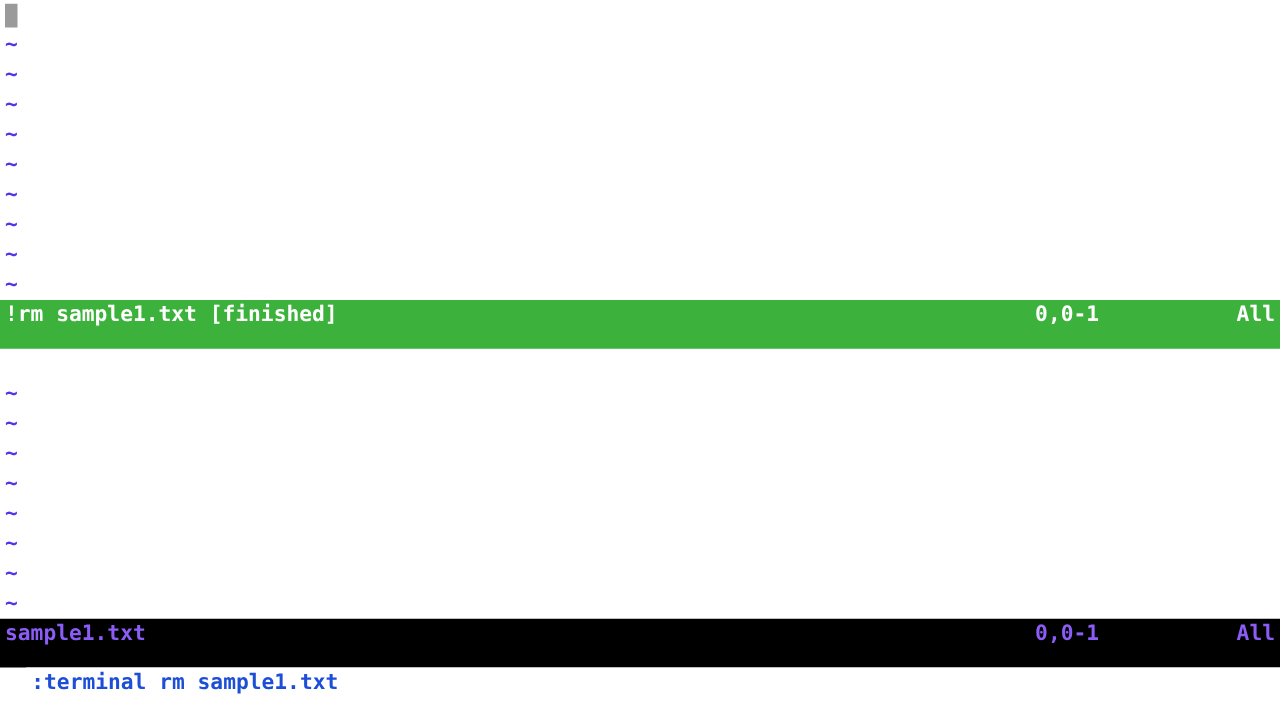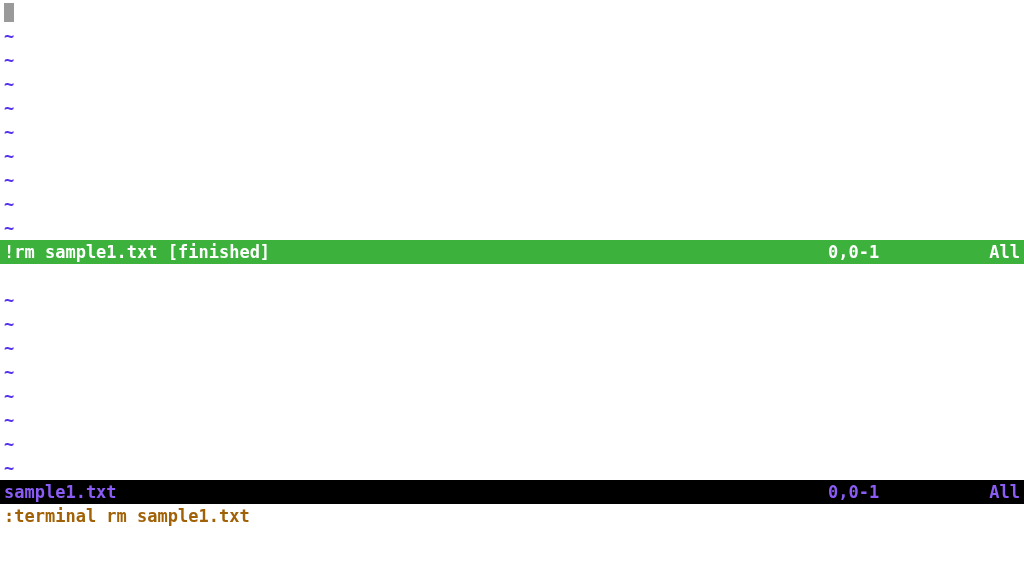--- a/index.html
+++ b/index.html
@@ -32,21 +32,21 @@
     }
     .cursor {
       display: inline-block;
       width: 10px;
       height: 19px;
       background: #9a9a9a;
       vertical-align: text-bottom;
     }
     .statusline {
       display: flex;
-      height: 24px;
+      height: 39px;
       line-height: 24px;
       padding: 0 4px;
       font-weight: bold;
       white-space: pre;
     }
     .statusline.active {
       background: #3cb23c;
       color: #ffffff;
     }
     .statusline.inactive {
@@ -55,23 +55,24 @@
     }
     .status-left { flex: 0 0 auto; }
     .status-mid { flex: 1 1 auto; }
     .status-pos { flex: 0 0 auto; padding-right: 110px; }
     .status-right { flex: 0 0 auto; }
     .cmdline {
       height: 24px;
       line-height: 24px;
       padding-left: 4px;
       background: #ffffff;
-      color: #a16207;
+      color: #1d4ed8;
       white-space: pre;
       font-weight: bold;
+      margin-left: 21px;
     }
     .blank-line {
       height: 24px;
     }
   </style>
 </head>
 <body>
 
 <div class="editor">
 

